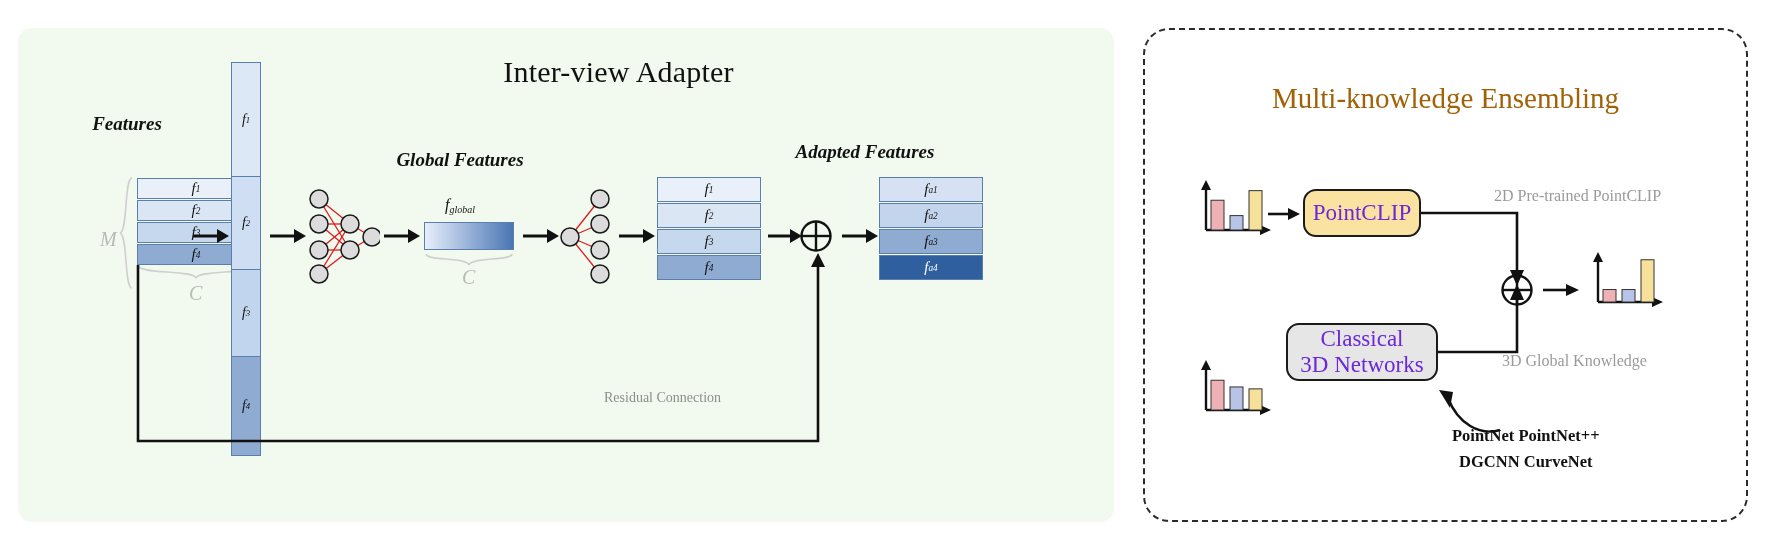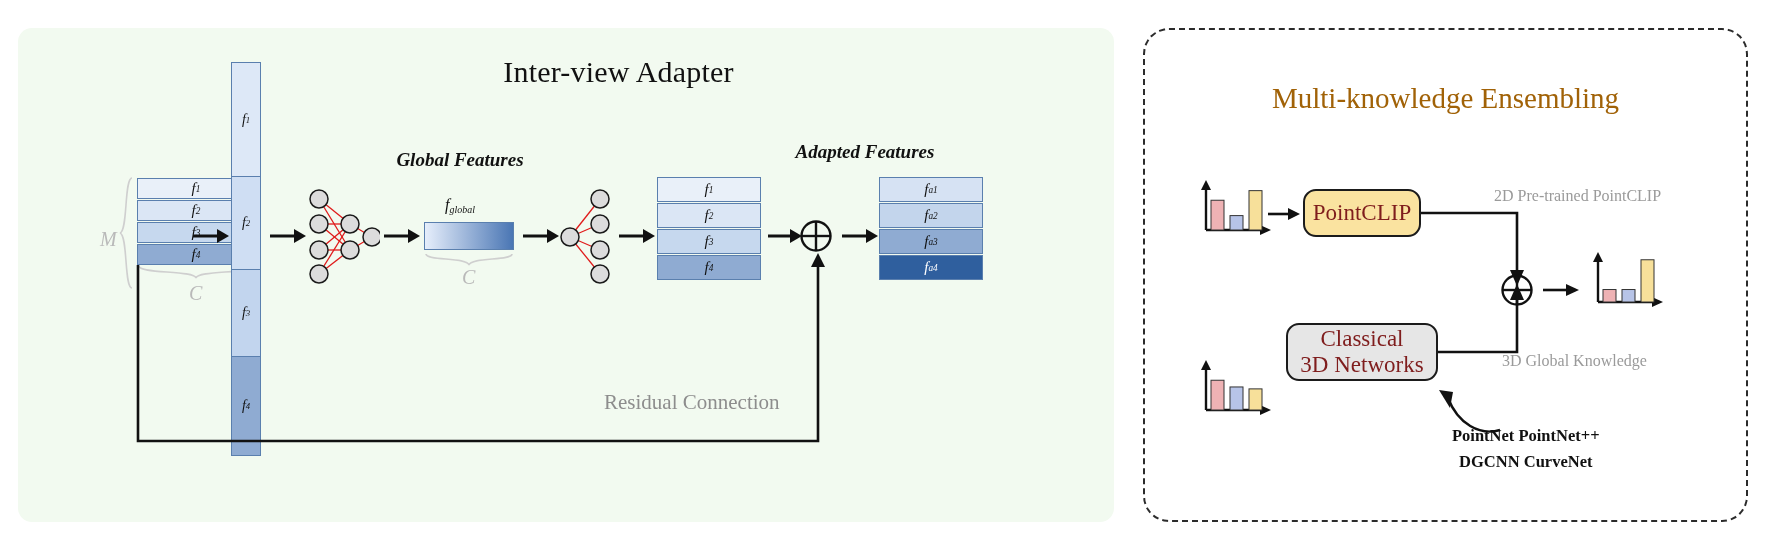--- a/index.html
+++ b/index.html
@@ -28,46 +28,47 @@
 
   
   .fr-row{width:104px;height:25px;border:1.4px solid #5a7fae;box-sizing:border-box;
           display:flex;align-items:center;justify-content:center;
           font-style:italic;font-size:15px;color:#111;}
 
   .sub{font-size:.62em;vertical-align:-0.28em;font-style:italic;}
   .sup{font-size:.62em;vertical-align:0.45em;font-style:italic;}
 
   .grayglyph{color:#b9b9b9;font-style:italic;font-size:20px;}
-  .residual-label{color:#8d8d8d;font-size:21px;}
+  .residual-label{color:#8d8d8d;font-size:14px;}
 
   
   #right-panel{left:1143px;top:28px;width:605px;height:494px;
                border:2px dashed #2b2b2b;border-radius:26px;box-sizing:border-box;
                background:#fff;}
   #right-title{left:1143px;top:82px;width:605px;text-align:center;
                font-size:29px;color:#a16207;}
 
   .rbox{border:2.6px solid #1b1b1b;border-radius:13px;box-sizing:border-box;
         display:flex;align-items:center;justify-content:center;text-align:center;
-        font-size:23px;color:#7f1d1d;line-height:1.12;}
+        font-size:23px;color:#6d28d9;line-height:1.12;}
   #pointclip-box{left:1303px;top:189px;width:118px;height:48px;background:#fae3a0;}
   #classical-box{left:1286px;top:323px;width:152px;height:58px;background:#e6e6e6;}
 
   .knowledge-label{color:#9a9a9a;font-size:16px;white-space:nowrap;}
   .netnames{font-weight:700;font-size:16.5px;color:#111;
             line-height:1.55;text-align:center;white-space:nowrap;}
 </style>
 </head>
 <body>
 
 <div class="abs" id="left-panel"></div>
 <div class="abs" id="left-title">Inter-view Adapter</div>
 
 <div class="abs lbl-italic" style="left:42px;top:112px;width:170px;">
+  <div>Features</div>
 </div>
 
 <div class="abs grayglyph" style="left:100px;top:228px;">M</div>
 <svg class="abs" style="left:118px;top:176px;" width="16" height="114">
   <path d="M14 2 C6 2 10 55 2 57 C10 59 6 112 14 112" fill="none" stroke="#cfcfcf" stroke-width="1.6"></path>
 </svg>
 
 <div class="abs" id="mv-stack" style="left:137px;top:178px;">
     <div class="mv-row" style="background: rgb(233, 240, 249); margin-top: 0px;">f<span class="sub">1</span></div>
     <div class="mv-row" style="background: rgb(219, 230, 245); margin-top: 1px;">f<span class="sub">2</span></div>

